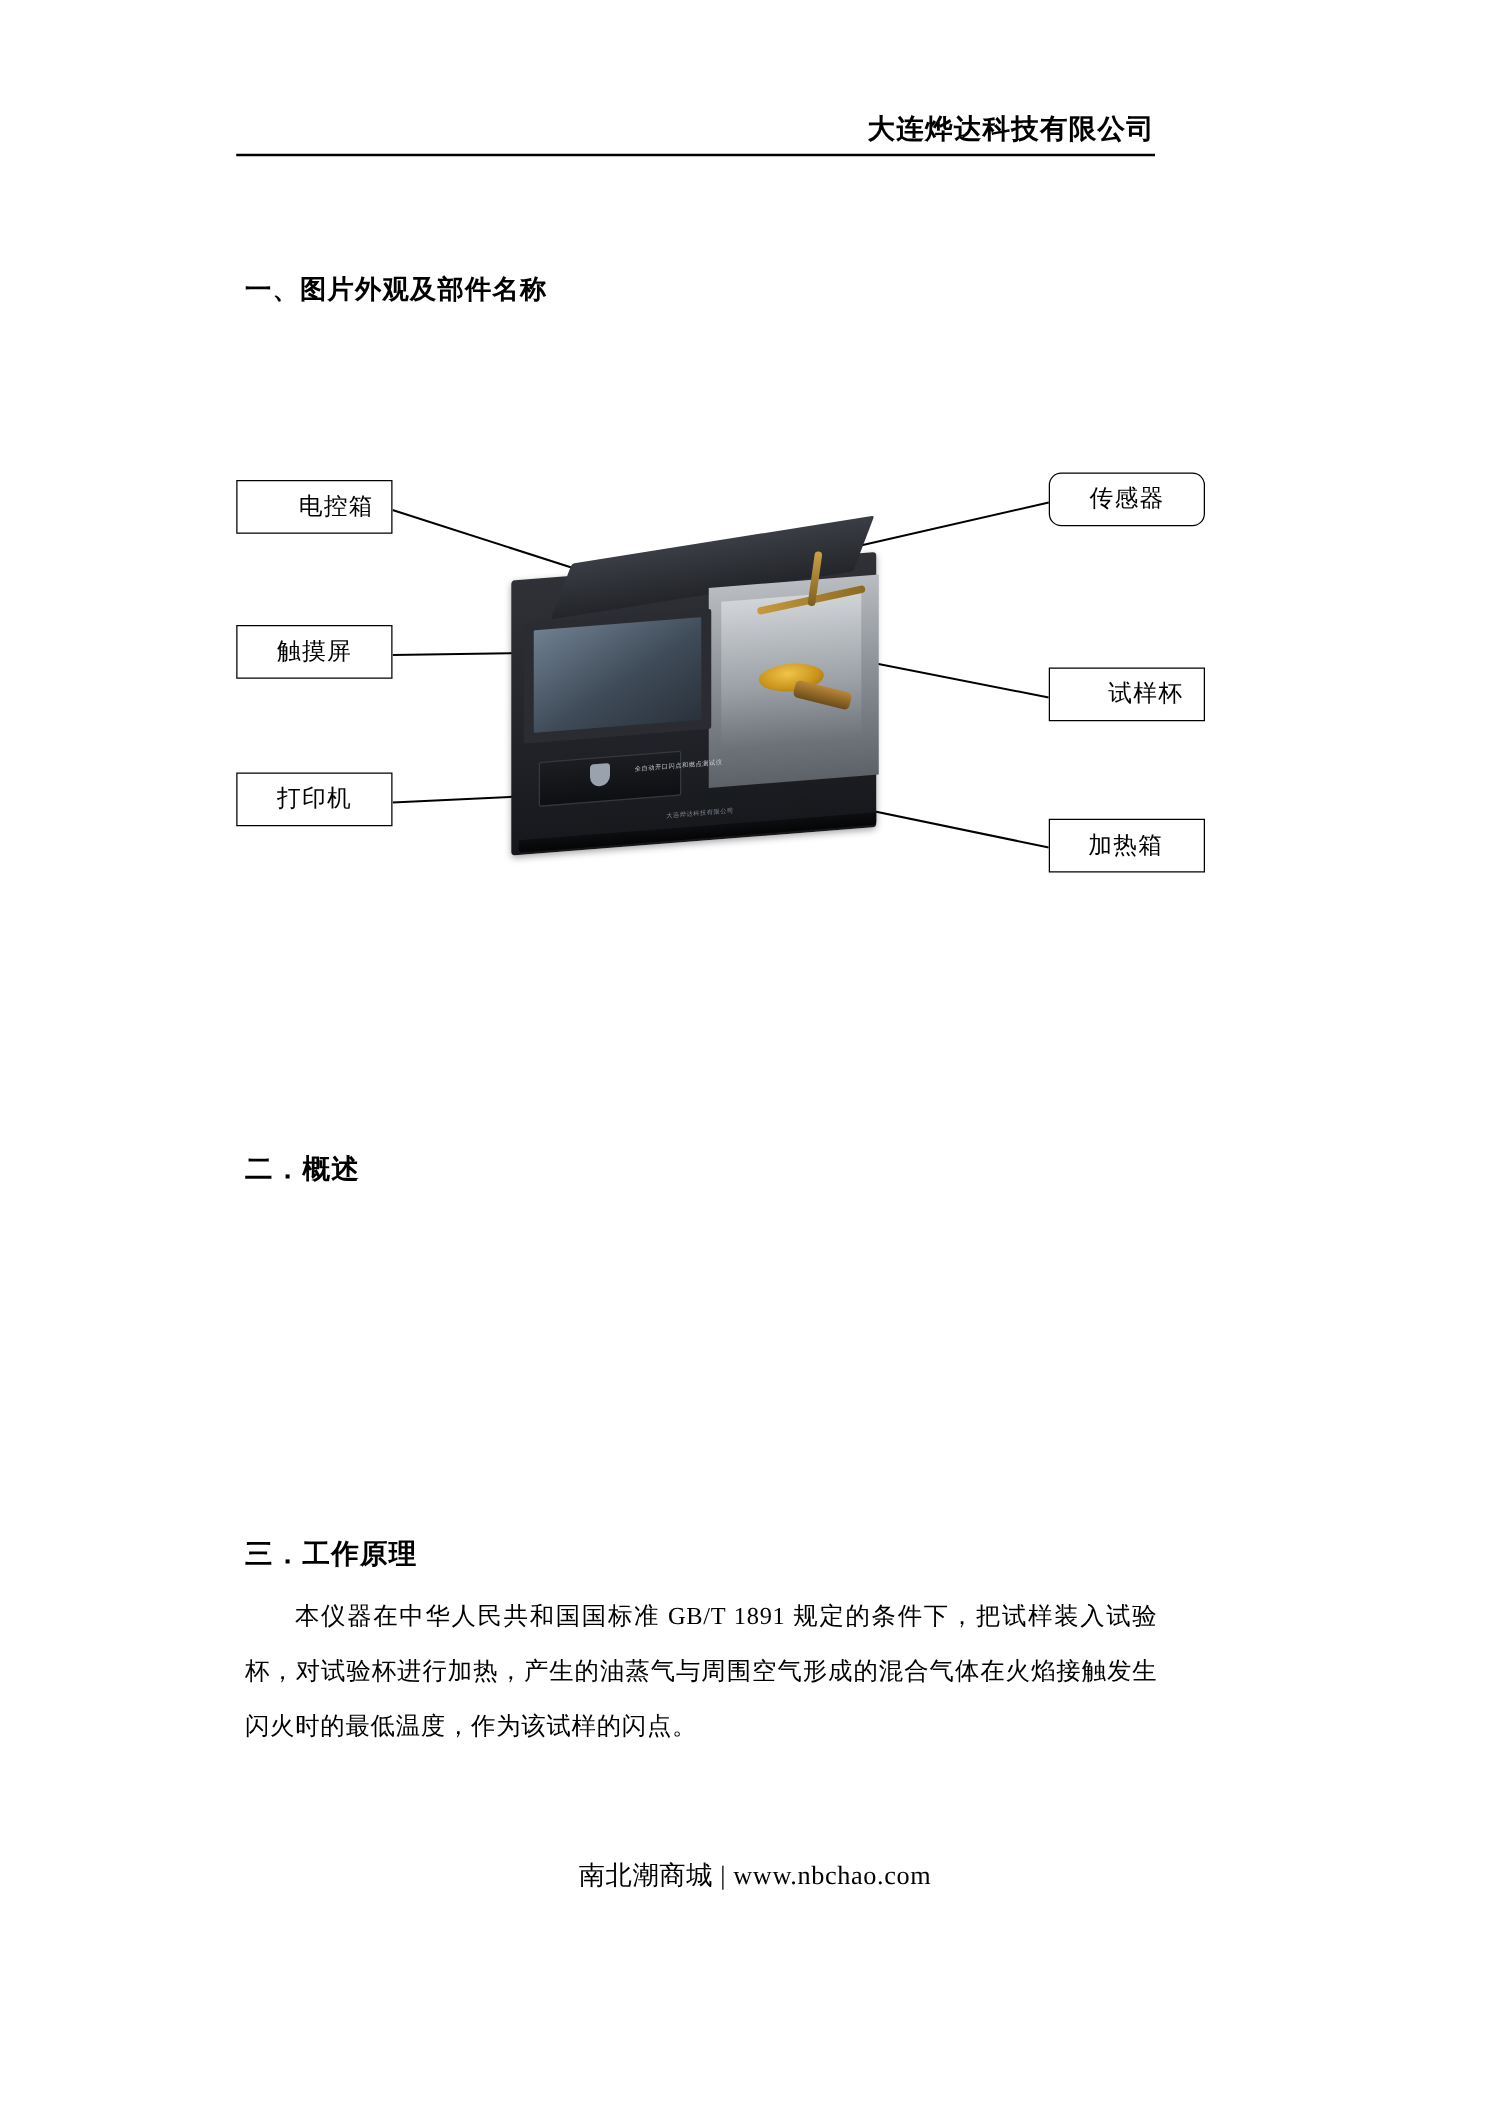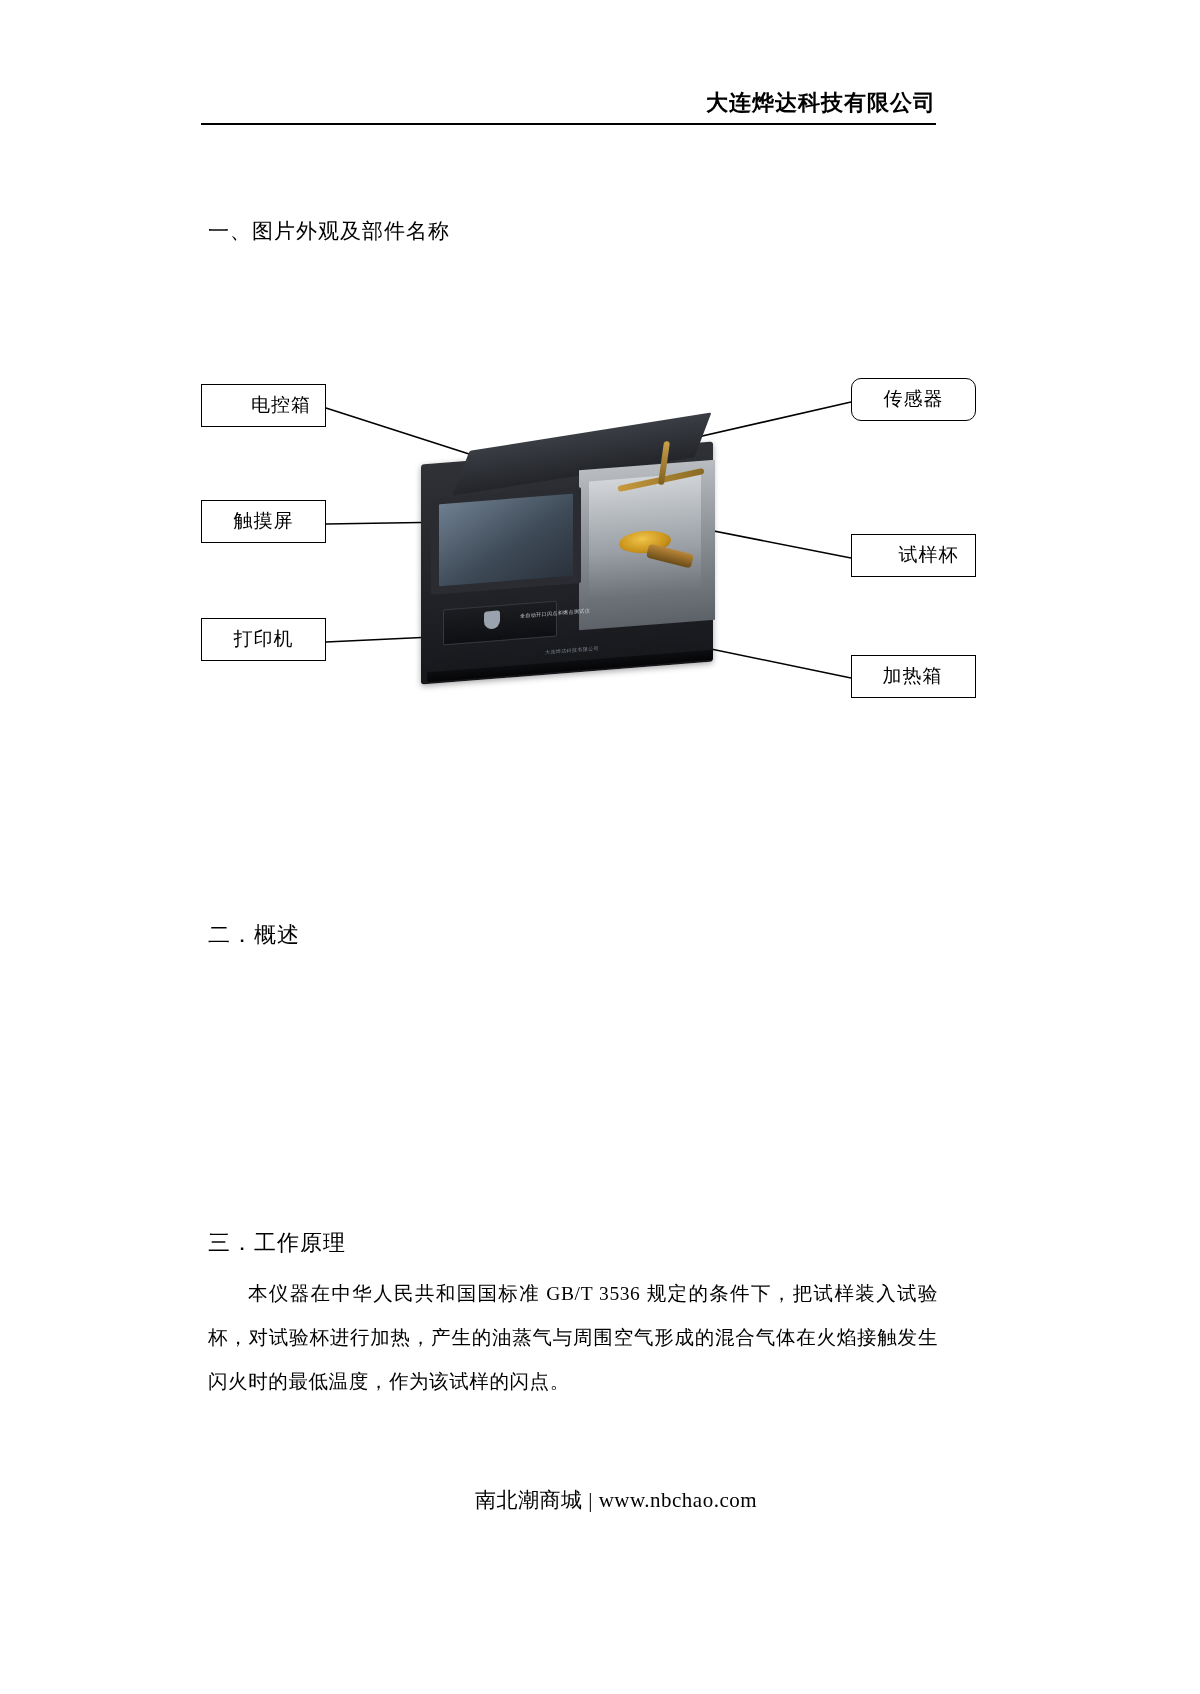--- a/index.html
+++ b/index.html
@@ -11,21 +11,21 @@
     width: 1200px;
     height: 1694px;
     position: relative;
     font-family: "Liberation Serif", "DejaVu Serif", serif;
     color: #000;
     overflow: hidden;
   }
 
   .page {
     position: absolute;
-    left: 16px; top: 0;
+    left: 4px; top: 0;
     width: 999px;
     height: 1694px;
   }
 
   
   .header {
     position: absolute;
     left: 185px;
     top: 88px;
     width: 735px;
@@ -44,21 +44,21 @@
     top: 123px;
     width: 735px;
     height: 0;
     border-top: 2px solid #000;
   }
 
   
   .heading {
     position: absolute;
     font-size: 21px;
-    font-weight: normal;
+    font-weight: bold;
     letter-spacing: 1px;
     white-space: nowrap;
   }
   #heading-1 { left: 192px; top: 217px; }
   #heading-2 { left: 192px; top: 920px; font-size: 22px; }
   #heading-3 { left: 192px; top: 1228px; font-size: 22px; }
 
   
   .para {
     position: absolute;
@@ -327,17 +327,17 @@
     <div class="callout" id="callout-cms">触摸屏</div>
     <div class="callout" id="callout-dyj">打印机</div>
     <div class="callout" id="callout-cgq">传感器</div>
     <div class="callout" id="callout-syb">试样杯</div>
     <div class="callout" id="callout-jrx">加热箱</div>
   </div>
 
   <div class="heading" id="heading-2">二．概述</div>
 
   <div class="heading" id="heading-3">三．工作原理</div>
-  <div class="para" id="para-3">本仪器在中华人民共和国国标准 GB/T  3536 规定的条件下，把试样装入试验杯，对试验杯进行加热，产生的油蒸气与周围空气形成的混合气体在火焰接触发生闪火时的最低温度，作为该试样的闪点。</div>
+  <div class="para" id="para-3">本仪器在中华人民共和国国标准 GB/T  1891 规定的条件下，把试样装入试验杯，对试验杯进行加热，产生的油蒸气与周围空气形成的混合气体在火焰接触发生闪火时的最低温度，作为该试样的闪点。</div>
 
   <div class="footer">南北潮商城 | www.nbchao.com</div>
 
 </div>
 
 </body></html>

